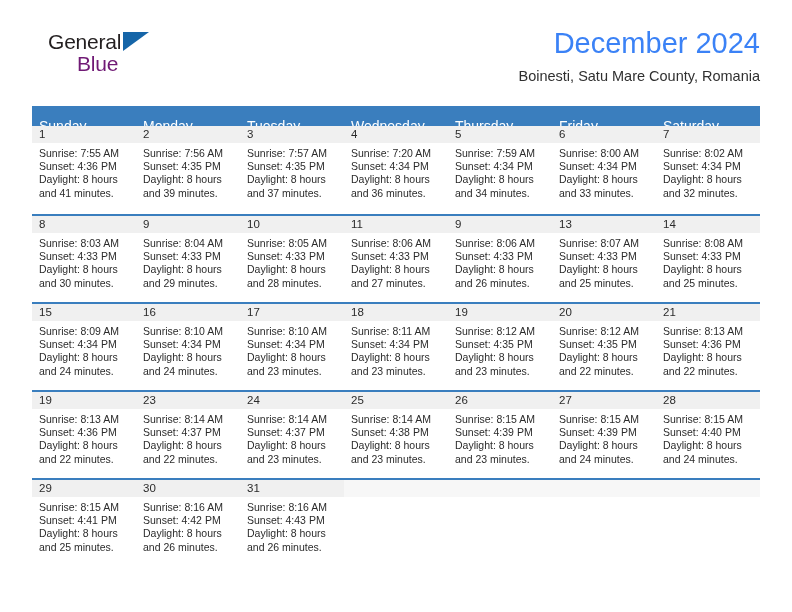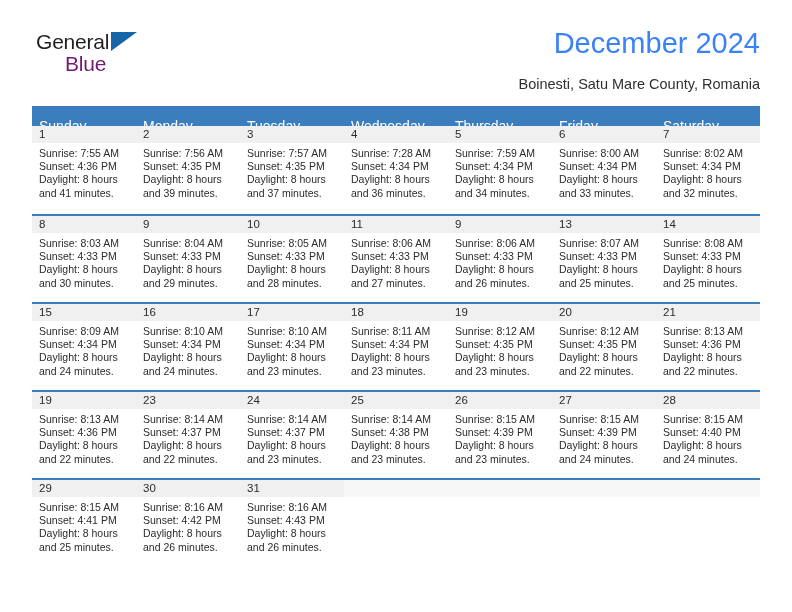--- a/index.html
+++ b/index.html
@@ -17,21 +17,21 @@
   .page {
     position: relative;
     width: 792px;
     height: 612px;
     box-sizing: border-box;
   }
 
   
   .header {
     position: absolute;
-    left: 36px;
+    left: 48px;
     top: 26px;
     right: 32px;
     height: 72px;
   }
   .brand {
     position: absolute;
     left: 0;
     top: 4px;
     width: 180px;
     height: 56px;
@@ -71,21 +71,21 @@
     font-size: 29px;
     line-height: 34px;
     color: #3b82f6;
     font-weight: normal;
     white-space: nowrap;
   }
   .cal-subtitle {
     font-size: 14.5px;
     line-height: 20px;
     color: #303030;
-    margin-top: 14px;
+    margin-top: 6px;
     white-space: nowrap;
   }
 
   
   .calendar {
     position: absolute;
     left: 32px;
     top: 106px;
     width: 728px;
   }
@@ -209,21 +209,21 @@
               <div>Sunset: 4:35 PM</div>
               <div>Daylight: 8 hours</div>
               <div>and 37 minutes.</div>
             </div>
           </div>
           <div class="day">
             <div class="daynum-band">
               <div class="daynum">4</div>
             </div>
             <div class="info">
-              <div>Sunrise: 7:28 AM</div>
+              <div>Sunrise: 7:20 AM</div>
               <div>Sunset: 4:34 PM</div>
               <div>Daylight: 8 hours</div>
               <div>and 36 minutes.</div>
             </div>
           </div>
           <div class="day">
             <div class="daynum-band">
               <div class="daynum">5</div>
             </div>
             <div class="info">

